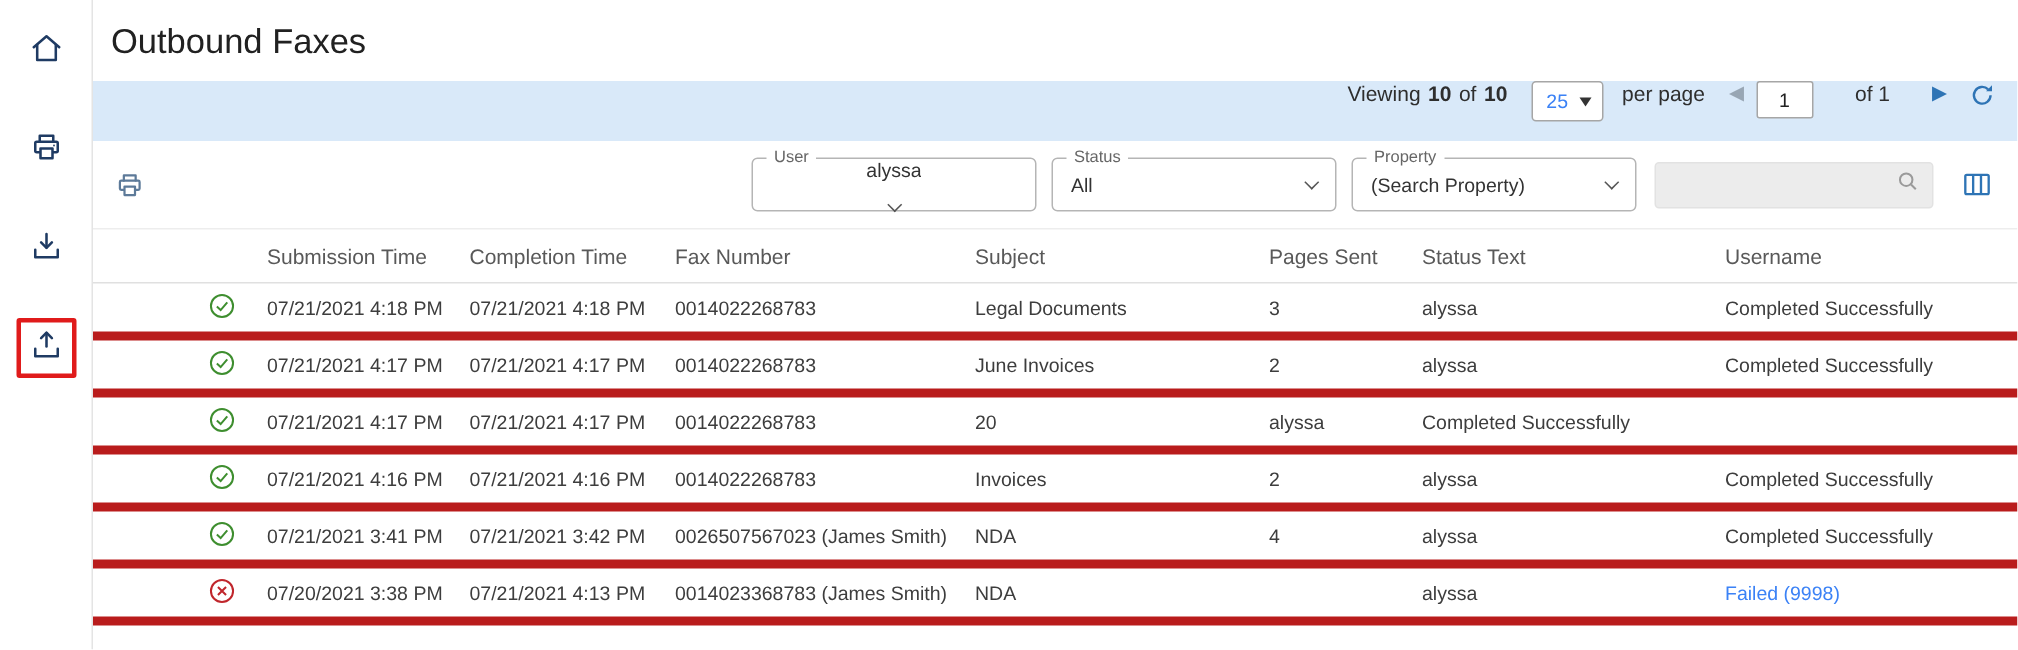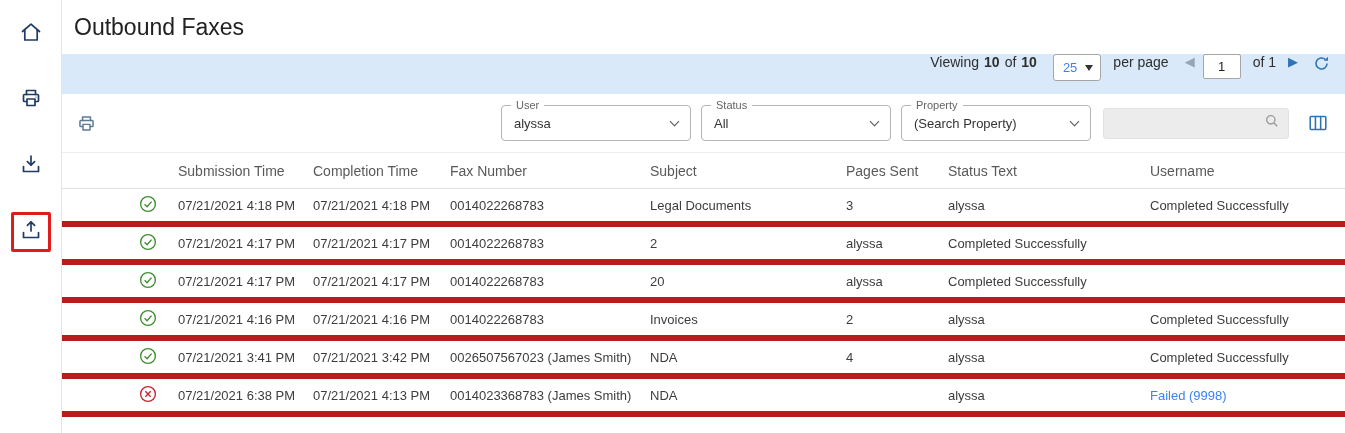--- a/index.html
+++ b/index.html
@@ -46,21 +46,21 @@
   .tri-down { width:0; height:0; border-left:4.5px solid transparent; border-right:4.5px solid transparent; border-top:6px solid #333; }
   .per-page-label { margin:0 8px 0 4px; }
   .pager-arrow { font-size:13px; cursor:pointer; user-select:none; }
   .pager-prev { color:#98a6b4; }
   .pager-next { color:#2e74b5; }
   .page-input {
     width:38px; height:25px; border:1px solid #a6a6a6; border-radius:2px;
     text-align:center; font-size:13px; color:#222; background:#fff;
     font-family:"Liberation Sans", sans-serif;
   }
-  .page-of { margin:0 4px; }
+  .page-of { margin:0 20px; }
   .refresh-btn { margin-left:6px; cursor:pointer; display:flex; align-items:center; }
 
   
   .filter-bar {
     height:58px; flex:0 0 58px; display:flex; align-items:center;
     padding:0 16px 0 14px; gap:10px; background:#fff;
   }
   .print-btn { cursor:pointer; display:flex; align-items:center; }
   .print-btn svg { stroke:#5d7априо }
   .dropdown {
@@ -70,21 +70,21 @@
   }
   .dropdown .flabel {
     position:absolute; top:-8px; left:9px; background:#fff; padding:0 5px;
     font-size:11px; color:#666; line-height:14px;
   }
   .dropdown .dvalue { font-size:13px; color:#333; flex:1; white-space:nowrap; overflow:hidden; }
   .chev {
     width:7px; height:7px; border-right:1.6px solid #555; border-bottom:1.6px solid #555;
     transform:rotate(45deg); margin-top:-4px; flex:0 0 auto;
   }
-  .dd-user { margin-left:auto; }
+  .dd-user { margin-left:auto;flex-direction:column; }
   .search-box {
     width:186px; height:31px; background:#ececec; border:1px solid #e2e2e2; border-radius:3px;
     display:flex; align-items:center; padding:0 8px; margin-left:2px;
   }
   .search-box input {
     flex:1; border:none; outline:none; background:transparent;
     font-size:13px; color:#333; min-width:0; font-family:"Liberation Sans", sans-serif;
   }
   .columns-btn { margin-left:8px; cursor:pointer; display:flex; align-items:center; }
 
@@ -254,20 +254,21 @@
       <div class="trow">
         <div class="cell cell-icon">
             <span><svg width="18" height="18" viewBox="0 0 20 20" fill="none" stroke="#3e8e2f" stroke-width="1.5">
                 <circle cx="10" cy="10" r="8.2"></circle>
                 <path d="M6.2 10.4 L9 13 L13.9 7.3"></path>
               </svg></span>
           </div>
         <div class="cell">07/21/2021 4:17 PM</div>
         <div class="cell">07/21/2021 4:17 PM</div>
         <div class="cell">0014022268783</div>
+        <div class="cell">June Invoices</div>
         <div class="cell">2</div>
         <div class="cell">alyssa</div>
         <div class="cell">Completed Successfully</div>
       </div>
 
       <div class="trow">
         <div class="cell cell-icon">
             <span><svg width="18" height="18" viewBox="0 0 20 20" fill="none" stroke="#3e8e2f" stroke-width="1.5">
                 <circle cx="10" cy="10" r="8.2"></circle>
                 <path d="M6.2 10.4 L9 13 L13.9 7.3"></path>
@@ -313,21 +314,21 @@
         <div class="cell">Completed Successfully</div>
       </div>
 
       <div class="trow">
         <div class="cell cell-icon">
             <span><svg width="18" height="18" viewBox="0 0 20 20" fill="none" stroke="#c0262c" stroke-width="1.5">
                 <circle cx="10" cy="10" r="8.2"></circle>
                 <path d="M7 7 L13 13 M13 7 L7 13"></path>
               </svg></span>
           </div>
-        <div class="cell">07/21/2021 6:38 PM</div>
+        <div class="cell">07/20/2021 3:38 PM</div>
         <div class="cell">07/21/2021 4:13 PM</div>
         <div class="cell">0014023368783 (James Smith)</div>
         <div class="cell">NDA</div>
         <div class="cell"></div>
         <div class="cell">alyssa</div>
         <div class="cell status-text-failed">Failed (9998)</div>
       </div>
 
     </div>
   </div>

